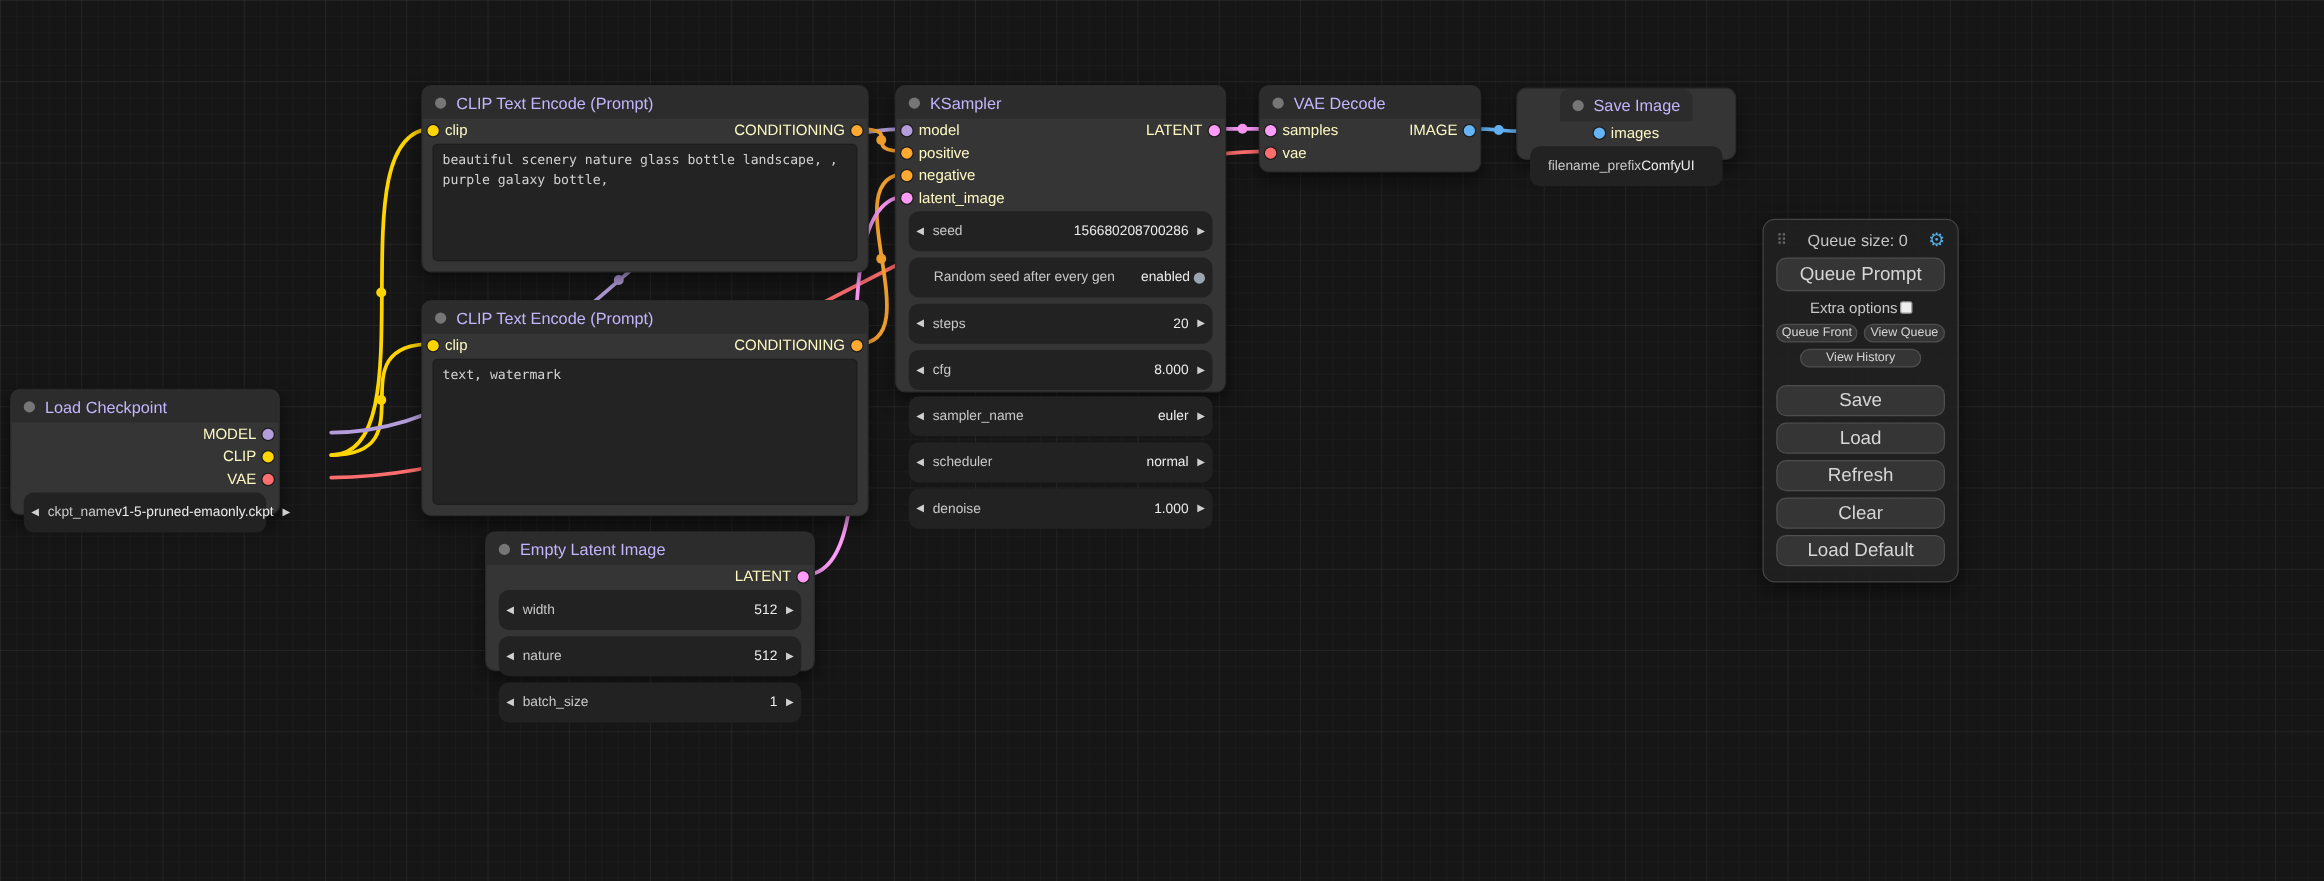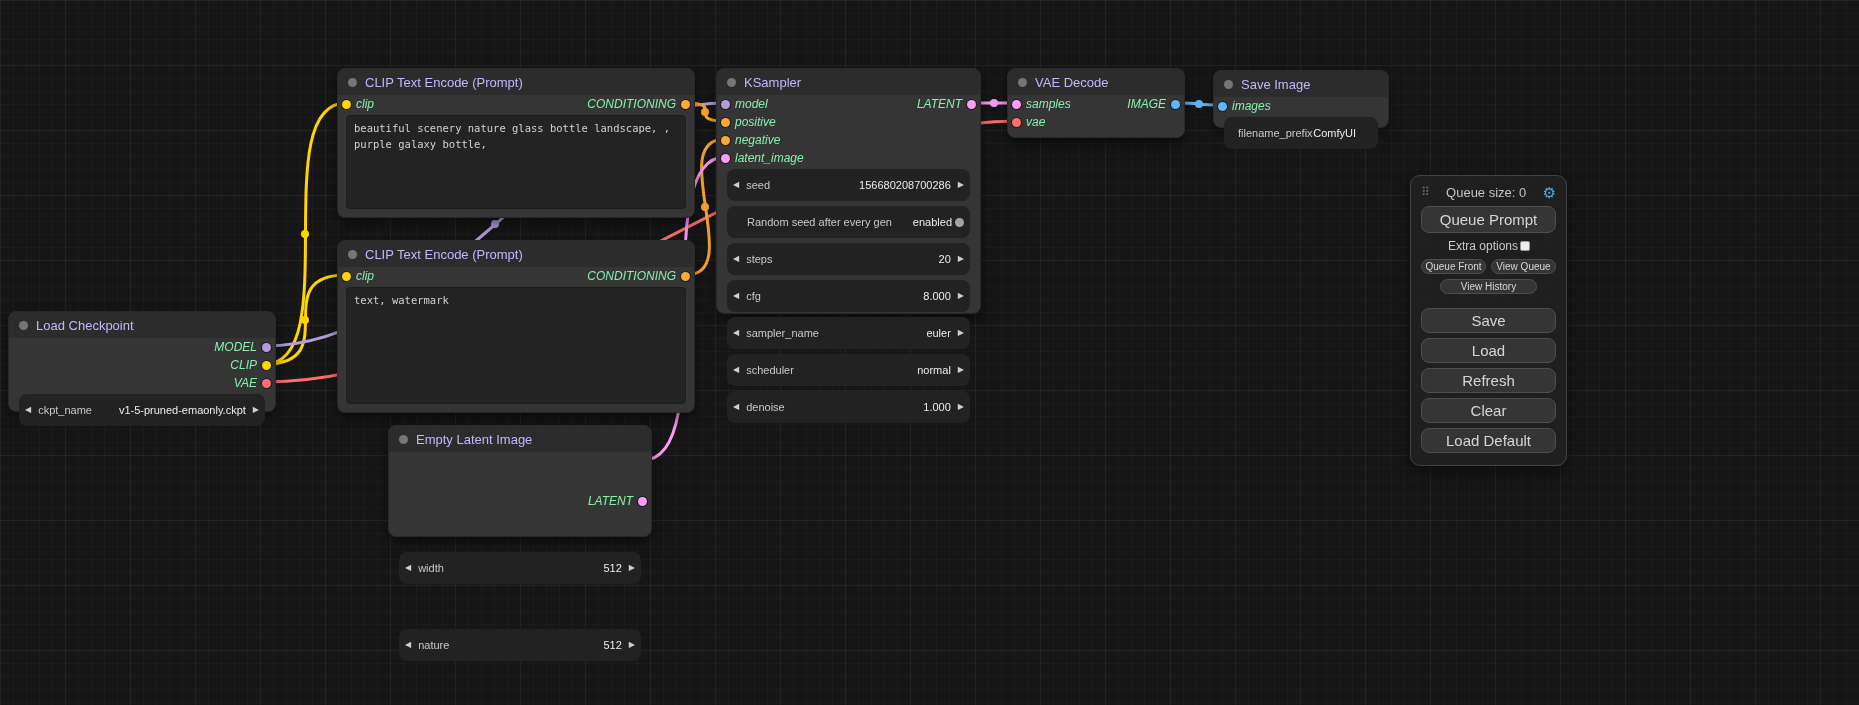--- a/index.html
+++ b/index.html
@@ -36,21 +36,21 @@
     background:#2c2c2c;
     border-radius:8px 8px 0 0;
   }
   .tdot { width:9px; height:9px; border-radius:50%; background:#767676; flex:0 0 9px; }
   .ttext { font-size:13px; color:#c4b5fd; white-space:nowrap; }
 
   .row { height:18px; flex:0 0 18px; display:flex; align-items:center; justify-content:space-between; padding:0 4px; }
   .row.out-only { justify-content:flex-end; }
   .slot { display:flex; align-items:center; gap:5px; }
   .dot { width:9px; height:9px; border-radius:50%; box-shadow:0 0 0 1px rgba(0,0,0,0.45); flex:0 0 9px; }
-  .slabel { font-size:12px; color:#86efac; white-space:nowrap;font-style:italic; }
+  .slabel { font-size:12px; color:#fef9c3; white-space:nowrap; }
 
   .widget {
     display:flex; align-items:center;
     background:#222; border-radius:8px;
     height:15px; flex:0 0 15px;
     margin:0 10px 5px; padding:16px 6px;
     font-size:11px; white-space:nowrap;
   }
   .widget.first { margin-top:2px; }
   .warrow { color:#cfcfcf; font-size:8px; line-height:1; }
@@ -62,27 +62,27 @@
     flex:1; margin:2px 8px 8px;
     background:#232323; border-radius:4px;
     border:1px solid #1d1d1d;
     padding:5px 7px;
     font-family:"DejaVu Sans Mono", monospace;
     font-size:10.5px; line-height:1.5; color:#d2d2d2;
     white-space:pre-wrap; overflow:hidden;
   }
 
   
-  #node-load-checkpoint { left:8px;    top:311px; width:268px; height:101px; }
+  #node-load-checkpoint { left:8px;    top:311px; width:216px; height:101px; }
   #node-clip-positive   { left:337px;  top:68px;  width:358px; height:150px; }
   #node-clip-negative   { left:337px;  top:240px; width:358px; height:173px; }
-  #node-empty-latent    { left:388px;  top:425px; width:264px; height:112px;gap:40px; }
+  #node-empty-latent    { left:388px;  top:425px; width:264px; height:112px; }
   #node-ksampler        { left:716px;  top:68px;  width:265px; height:246px; }
   #node-vae-decode      { left:1007px; top:68px;  width:178px; height:70px;  }
-  #node-save-image      { left:1213px; top:70px;  width:176px; height:58px;  }
+  #node-save-image      { left:1213px; top:70px;  width:176px; height:58px;align-items:center;  }
 
   
   .menu {
     position:absolute; z-index:3;
     left:1410px; top:175px; width:157px;
     background:rgba(32,32,32,0.96);
     border:1px solid #434343;
     border-radius:10px;
     box-shadow:0 6px 16px rgba(0,0,0,0.5);
     padding:7px 10px 12px;

